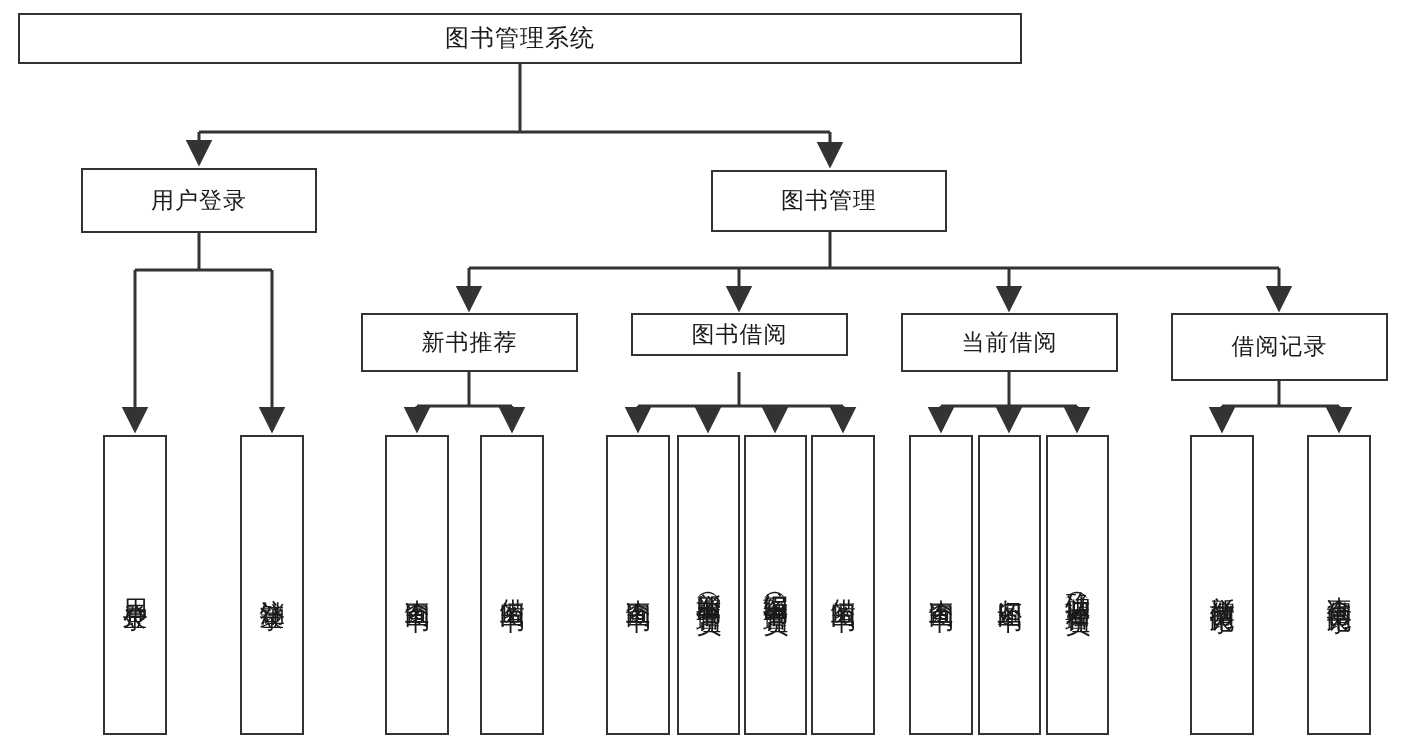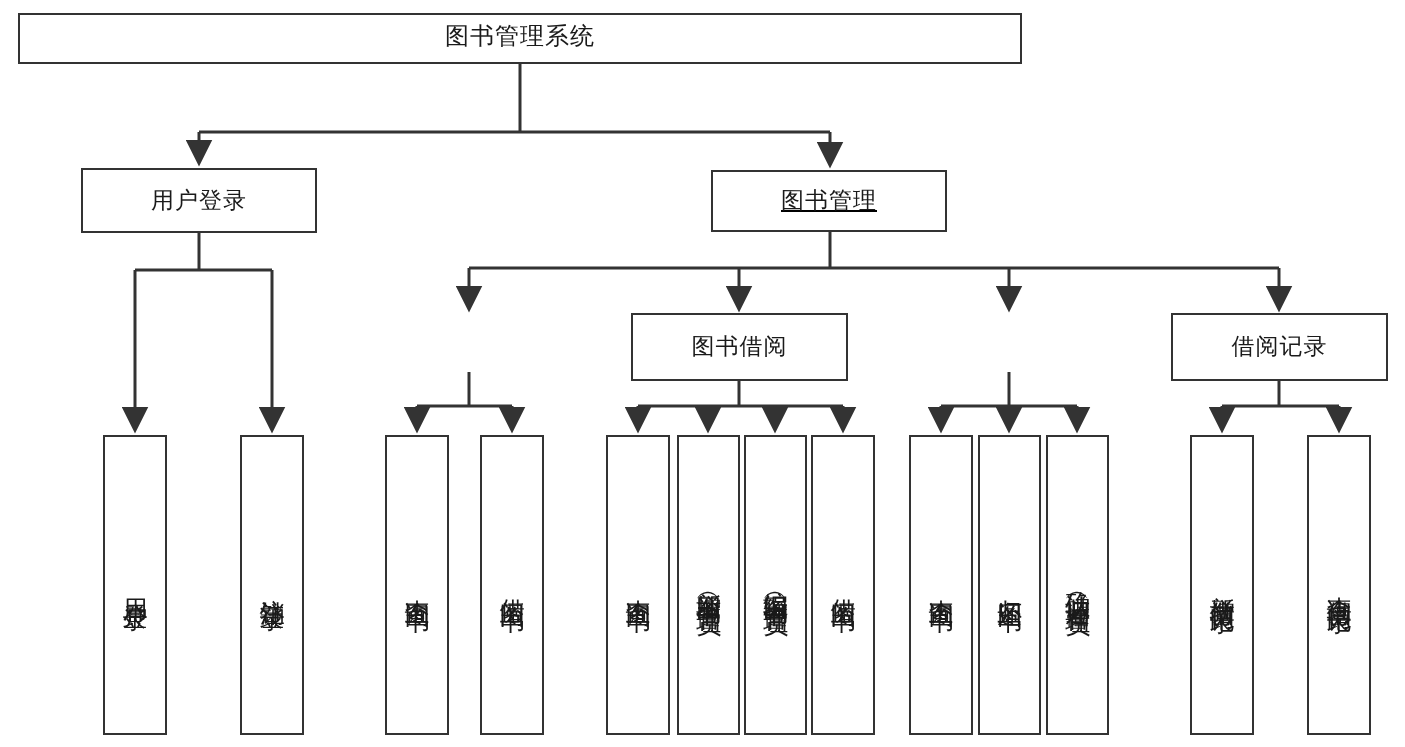--- a/index.html
+++ b/index.html
@@ -124,37 +124,43 @@
       <path d="M 1009 406 L 1009 429" marker-end="url(#arrow)"></path>
       <path d="M 1077 406 L 1077 429" marker-end="url(#arrow)"></path>
 
       <path d="M 1279 373 L 1279 406"></path>
       <path d="M 1222 406 L 1339 406"></path>
       <path d="M 1222 406 L 1222 429" marker-end="url(#arrow)"></path>
       <path d="M 1339 406 L 1339 429" marker-end="url(#arrow)"></path>
     </g>
   </svg>
 
-  <div class="node horiz" id="node-root" style="left:18px; top:13px; width:1004px; height:51px;font-family:Liberation Mono, monospace;">
+  <div class="node horiz" id="node-root" style="left:18px; top:13px; width:1004px; height:51px;">
     <span class="node-label">图书管理系统</span>
   </div>
 
   <div class="node horiz" style="left:81px; top:168px; width:236px; height:65px;">
     <span class="node-label">用户登录</span>
   </div>
 
-  <div class="node horiz" style="left:711px; top:170px; width:236px; height:62px;text-decoration:underline;">
+  <div class="node horiz" style="left:711px; top:170px; width:236px; height:62px;">
     <span class="node-label">图书管理</span>
   </div>
 
-
-  <div class="node horiz" style="left:631px; top:313px; width:217px; height:68px;">
+  <div class="node horiz" style="left:361px; top:313px; width:217px; height:59px;">
+    <span class="node-label">新书推荐</span>
+  </div>
+
+  <div class="node horiz" style="left:631px; top:313px; width:217px; height:43px;">
     <span class="node-label">图书借阅</span>
   </div>
 
+  <div class="node horiz" style="left:901px; top:313px; width:217px; height:59px;">
+    <span class="node-label">当前借阅</span>
+  </div>
 
   <div class="node horiz" style="left:1171px; top:313px; width:217px; height:68px;">
     <span class="node-label">借阅记录</span>
   </div>
 
   <div class="node vert" style="left:103px; top:435px; width:64px; height:300px;">
     <span class="node-label">用户登录</span>
   </div>
 
   <div class="node vert" style="left:240px; top:435px; width:64px; height:300px;">

